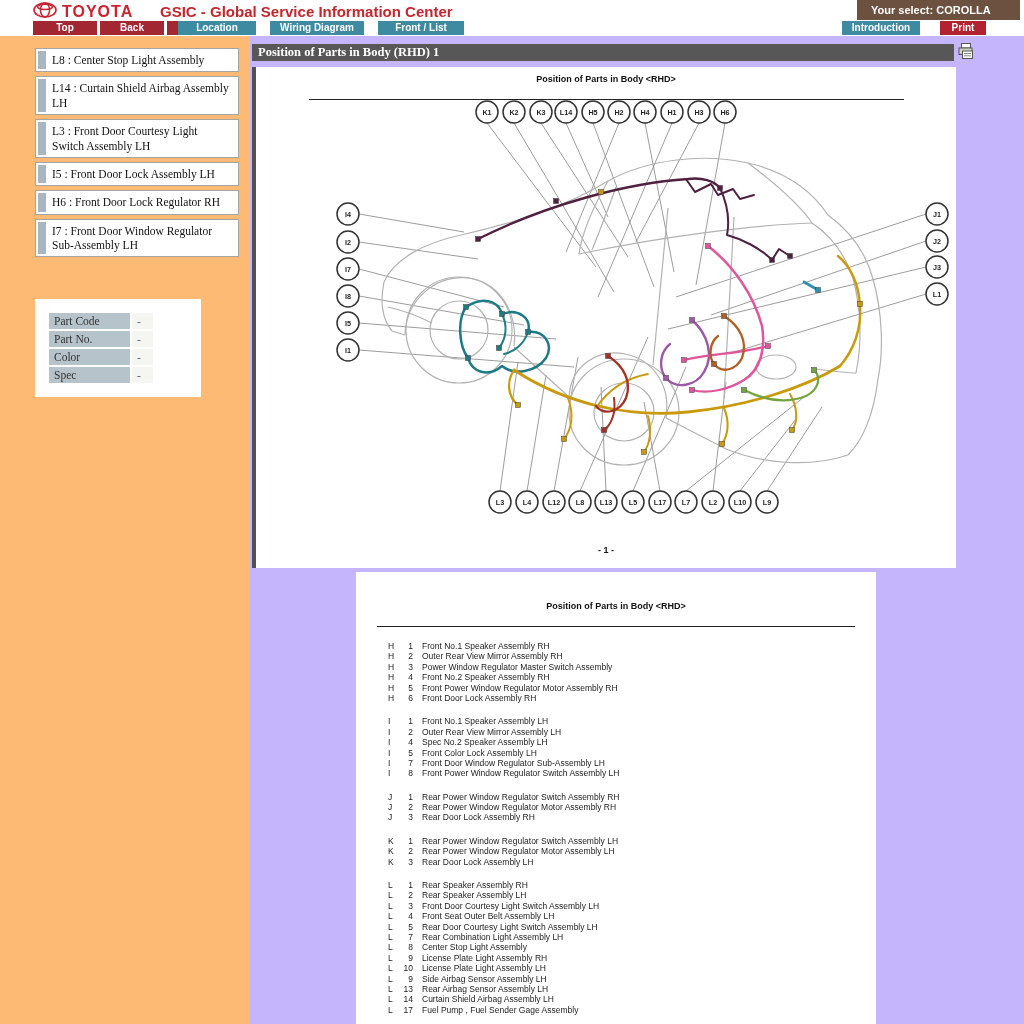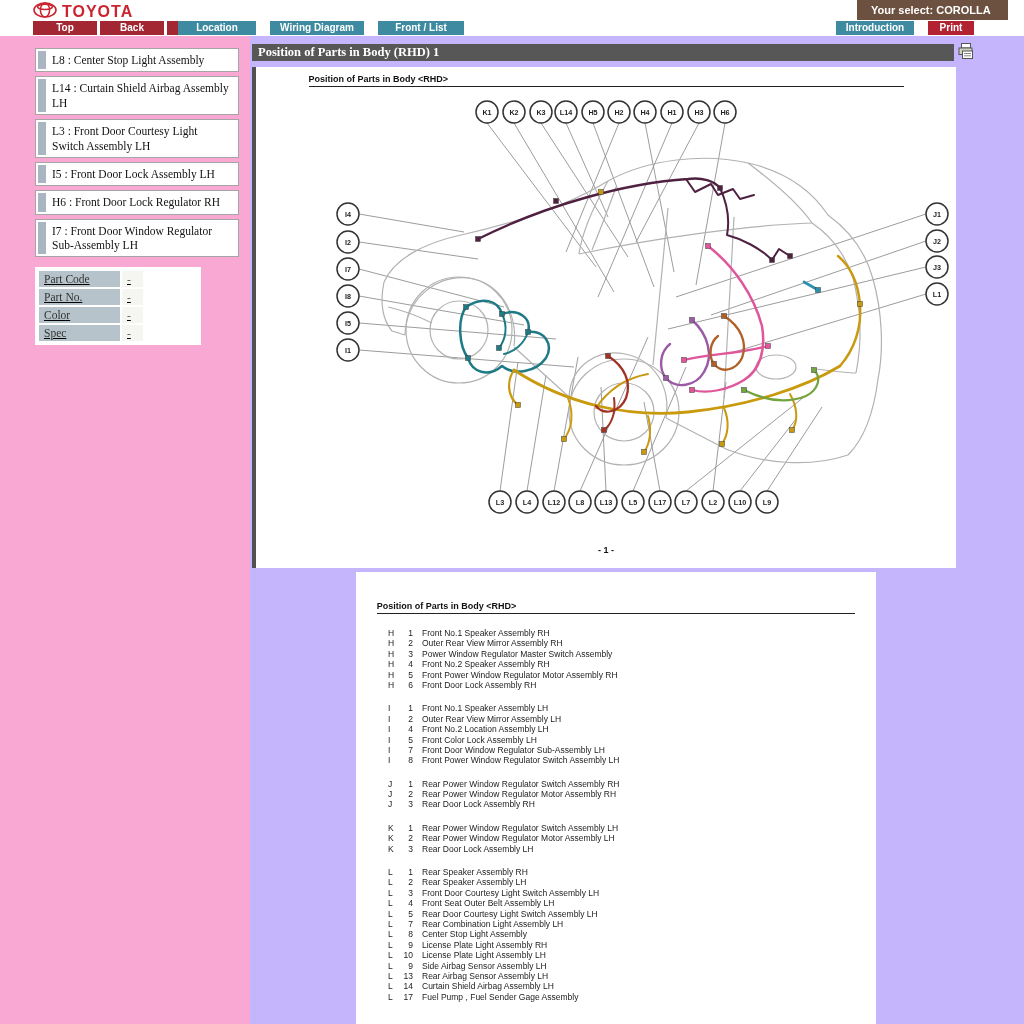--- a/index.html
+++ b/index.html
@@ -1,61 +1,61 @@
 <!DOCTYPE html>
 <html><head>
 <meta charset="utf-8">
 <style>
   html,body{margin:0;padding:0;width:1024px;height:1024px;overflow:hidden;background:#fff;
     font-family:"Liberation Sans",sans-serif;}
   .app{position:absolute;inset:0;}
 
   
-  .header{position:absolute;top:0;left:0;right:16px;height:36px;background:#fff;z-index:5;}
+  .header{position:absolute;top:0;left:0;right:4px;height:36px;background:#fff;z-index:5;}
   .logo{position:absolute;left:33px;top:2px;display:flex;align-items:center;gap:5px;}
   .logo .brand{font-size:16px;font-weight:bold;color:#cb2430;letter-spacing:1px;}
   .app-title{position:absolute;left:160px;top:3px;font-size:15px;font-weight:bold;color:#c1272d;}
   .select-box{position:absolute;left:857px;right:0;top:0;height:20px;background:#6d5140;color:#fff;
     font-size:11px;font-weight:bold;line-height:20px;padding-left:14px;box-sizing:border-box;}
   .nav-left{position:absolute;left:33px;top:21px;display:flex;gap:3px;}
   .nav-center{position:absolute;left:178px;top:21px;display:flex;gap:14px;}
-  .nav-right{position:absolute;right:34px;top:21px;display:flex;gap:14px;}
+  .nav-right{position:absolute;right:34px;top:21px;display:flex;gap:20px;}
   .btn{border:none;cursor:pointer;color:#fff;font-family:"Liberation Sans",sans-serif;
     font-size:10px;font-weight:bold;height:14px;line-height:14px;padding:0 2px;display:block;}
   .btn.darkred{background:#a32633;width:64px;}
   .btn.teal{background:#3e8ba1;}
   .btn.w-loc{width:78px;} .btn.w-wd{width:94px;} .btn.w-cl{width:86px;} .btn.w-intro{width:78px;}
   .btn.red{background:#b22230;width:46px;}
 
   
-  .sidebar{position:absolute;left:0;top:36px;width:276px;bottom:0;background:#f9a8d4;}
+  .sidebar{position:absolute;left:0;top:36px;width:276px;bottom:0;background:#fdba74;}
   .side-item{position:relative;margin:0 0 4px 35px;width:204px;box-sizing:border-box;background:#fff;
     border:1px solid #a5a5a5;padding:4px 6px 4px 16px;font-family:"Liberation Serif",serif;
     font-size:11.5px;line-height:1.25;color:#111;cursor:pointer;}
   .side-item .tab{position:absolute;left:2px;top:2px;bottom:2px;width:8px;background:#a9b6c1;}
   #sidebar-items{padding-top:12px;}
-  .detail-table{margin:10px 0 0 35px;width:166px;background:#fff;padding:4px;box-sizing:border-box;text-decoration:underline;}
+  .detail-table{margin:42px 0 0 35px;width:166px;background:#fff;padding:14px;box-sizing:border-box;}
   .detail-row{display:flex;gap:2px;margin-bottom:2px;}
   .detail-row:last-child{margin-bottom:0;}
   .detail-label{width:76px;background:#b7c3cb;font-family:"Liberation Serif",serif;font-size:11.5px;
     color:#333;padding:2px 0 2px 5px;}
   .detail-value{width:16px;background:#f5f5f2;font-family:"Liberation Serif",serif;font-size:11.5px;
     color:#666;padding:2px 0 2px 5px;}
 
   
   .main{position:absolute;left:250px;top:36px;right:0;bottom:0;background:#c4b5fd;overflow:hidden;}
   .titlebar{position:absolute;left:2px;top:8px;width:702px;height:17px;background:#575757;color:#fff;
     font-family:"Liberation Serif",serif;font-size:12.5px;font-weight:bold;line-height:17px;
     padding-left:6px;box-sizing:border-box;}
   .print-icon{position:absolute;left:708px;top:7px;cursor:pointer;}
 
   .page1{position:absolute;left:2px;top:31px;width:704px;height:501px;background:#fff;
     border-left:4px solid #515151;box-sizing:border-box;}
-  .page-title{position:relative;z-index:2;margin:7px auto 0;width:85%;text-align:left;
-    font-size:9px;font-weight:bold;color:#111;border-bottom:1.5px solid #222;padding-bottom:2px;
+  .page-title{position:relative;z-index:2;margin:7px auto 0;width:85%;text-align:center;
+    font-size:9px;font-weight:bold;color:#111;border-bottom:1.5px solid #222;padding-bottom:15px;
     pointer-events:none;}
   #diagram{position:absolute;left:0;top:0;}
   .page-num{position:absolute;bottom:13px;left:0;width:100%;text-align:center;
     font-size:9px;font-weight:bold;color:#111;}
 
   .page2{position:absolute;left:106px;top:536px;width:520px;height:700px;background:#fff;}
   .page2 .page-title{margin-top:29px;width:92%;}
   #parts-list{margin:14px 0 0 32px;font-size:8.5px;color:#1c1c1c;}
   .pl-group{margin-bottom:13px;}
   .pl-row{display:flex;height:10.4px;line-height:10.4px;white-space:nowrap;}
@@ -73,20 +73,21 @@
     <div class="logo">
       <span>
         <svg width="24" height="16" viewBox="0 0 24 16">
           <ellipse cx="12" cy="8" rx="11" ry="7" fill="none" stroke="#cb2430" stroke-width="1.6"></ellipse>
           <ellipse cx="12" cy="8" rx="4.6" ry="7" fill="none" stroke="#cb2430" stroke-width="1.5"></ellipse>
           <ellipse cx="12" cy="4.8" rx="7.4" ry="2.6" fill="none" stroke="#cb2430" stroke-width="1.5"></ellipse>
         </svg>
       </span>
       <span class="brand">TOYOTA</span>
     </div>
+    <div class="app-title">GSIC - Global Service Information Center</div>
     <div class="select-box">Your select: COROLLA</div>
     <div class="nav-left" id="nav-left">
         <button class="btn darkred">Top</button>
         <button class="btn darkred">Back</button>
         <button class="btn darkred">New</button>
       </div>
     <div class="nav-center" id="nav-center">
         <button class="btn teal w-loc">Location</button>
         <button class="btn teal w-wd">Wiring Diagram</button>
         <button class="btn teal w-cl">Front / List</button>
@@ -417,21 +418,21 @@
               <span class="pl-name">Front No.1 Speaker Assembly LH</span>
             </div>
             <div class="pl-row">
               <span class="pl-letter">I</span>
               <span class="pl-no">2</span>
               <span class="pl-name">Outer Rear View Mirror Assembly LH</span>
             </div>
             <div class="pl-row">
               <span class="pl-letter">I</span>
               <span class="pl-no">4</span>
-              <span class="pl-name">Front No.2 Location Assembly LH</span>
+              <span class="pl-name">Spec No.2 Speaker Assembly LH</span>
             </div>
             <div class="pl-row">
               <span class="pl-letter">I</span>
               <span class="pl-no">5</span>
               <span class="pl-name">Front Color Lock Assembly LH</span>
             </div>
             <div class="pl-row">
               <span class="pl-letter">I</span>
               <span class="pl-no">7</span>
               <span class="pl-name">Front Door Window Regulator Sub-Assembly LH</span>

